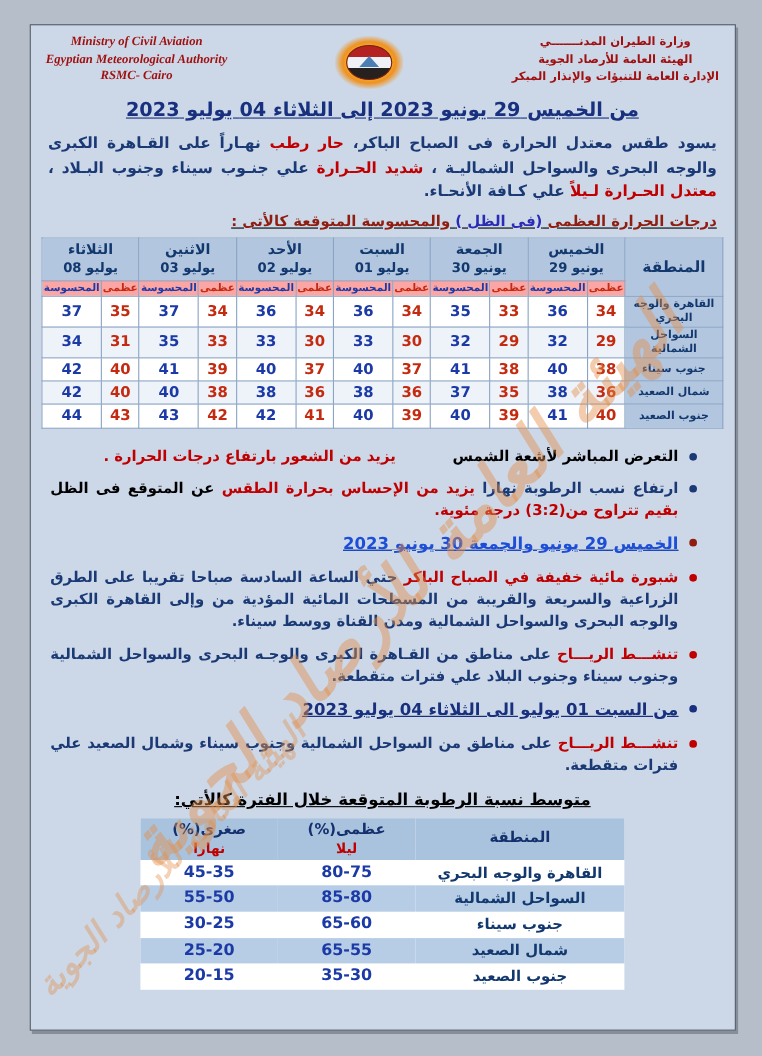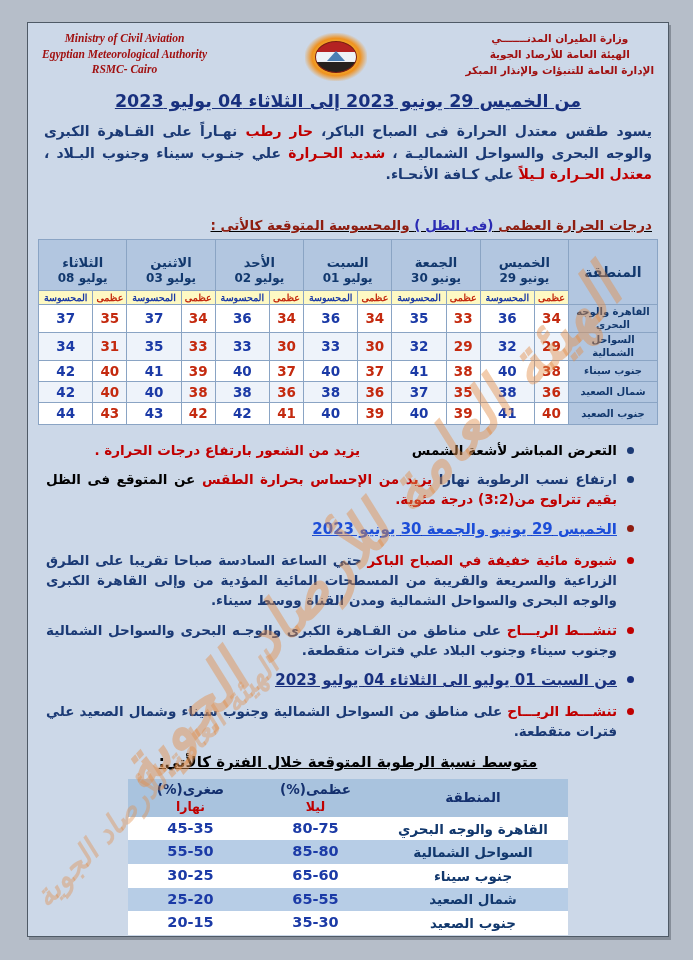--- a/index.html
+++ b/index.html
@@ -28,31 +28,31 @@
   .logo-core:after{content:"";position:absolute;left:50%;top:46%;transform:translate(-50%,-50%);
         width:0;height:0;border-left:9px solid transparent;border-right:9px solid transparent;
         border-bottom:10px solid #4b7fb3;}
   
   .title{ text-align:center;margin-top:4px;font-size:20px;font-weight:bold;
           text-decoration:underline;}
   .subtitle{text-align:center;margin-top:10px;font-size:17.5px;font-weight:bold;
           text-decoration:underline;}
   
   .intro{padding:10px 16px 0 16px;font-size:14px;font-weight:bold;line-height:1.55;text-align:justify;}
-  .caption{padding:8px 16px 4px 16px;font-size:13.5px;font-weight:bold;text-decoration:underline;margin-top:23px;}
+  .caption{padding:8px 16px 4px 16px;font-size:13.5px;font-weight:bold;text-decoration:underline;}
   
   table{border-collapse:collapse;}
   .temp-wrap{padding:2px 10px 0 10px;}
   .temp{width:100%;background:#fff;}
   .temp th,.temp td{border:1px solid #8aa4c4;text-align:center;}
   .temp thead th{background:#b2c6e0;color:#12386d;}
-  .temp .day{font-size:13px;font-weight:bold;line-height:1.25;padding-top:14px;}
+  .temp .day{font-size:13px;font-weight:bold;line-height:1.25;padding-top:2px;}
   .temp .date{font-size:12px;font-weight:bold;line-height:1.3;padding-bottom:2px;}
   .temp .region-h{font-size:14px;font-weight:bold;background:#b2c6e0;width:86px;}
-  .temp .sub th{font-size:9.5px;font-weight:bold;background:#fef9c3;padding:1px 0;font-family:Liberation Serif, serif;}
+  .temp .sub th{font-size:9.5px;font-weight:bold;background:#fca5a5;padding:1px 0;}
   .temp .sub .mx{color:#c42a0f;}
   .temp .sub .fl{color:#1b3aa6;}
   .temp tbody td{font-size:13.5px;font-weight:bold;padding:1px 0;line-height:1.35;}
   .temp tbody td.mx{color:#c42a0f;}
   .temp tbody td.fl{color:#1b3aa6;}
   .temp tbody td.region{background:#b2c6e0;color:#12386d;font-size:10px;padding:0 2px;}
   .temp tbody tr:nth-child(even) td:not(.region){background:#eef3fa;}
   
   .bullets{padding:6px 34px 0 18px;}
   .bullet{display:flex;margin-top:9px;font-size:13.5px;font-weight:bold;line-height:1.5;text-align:justify;}

